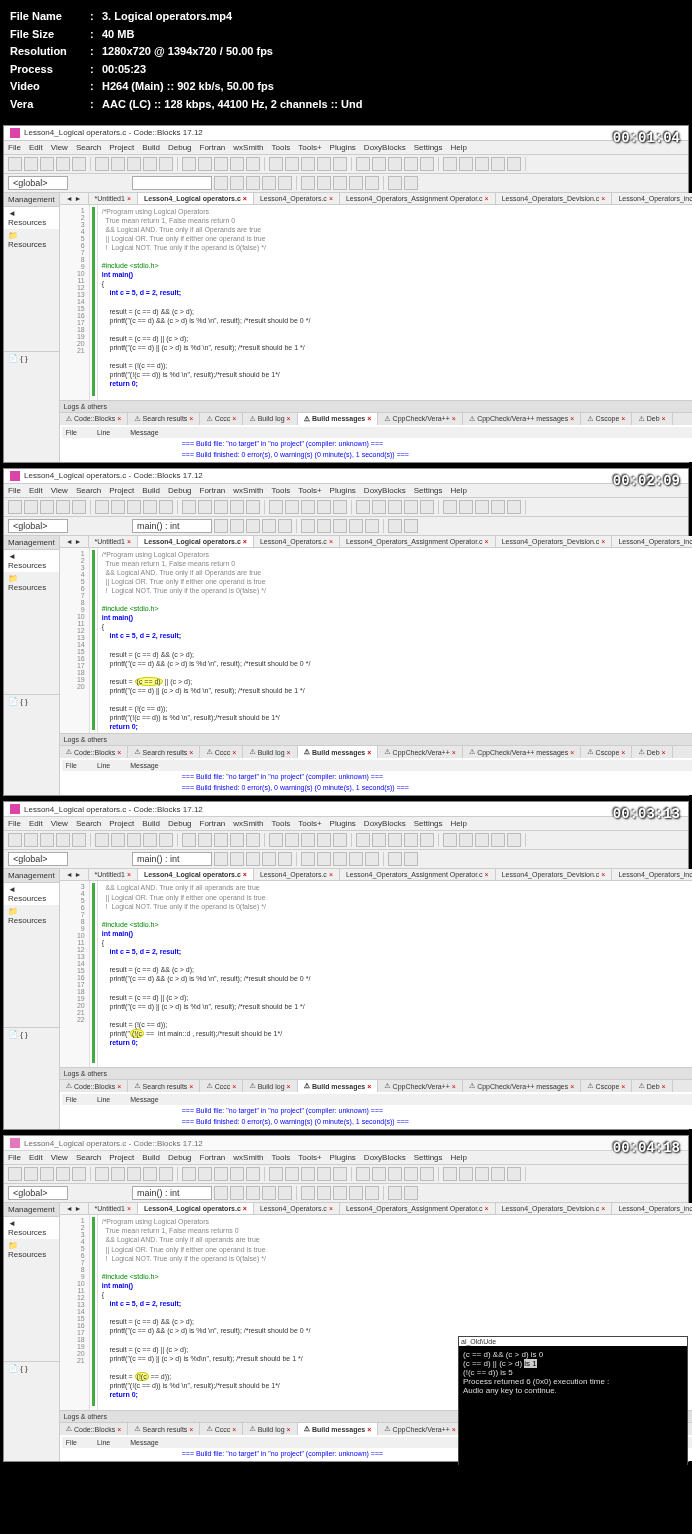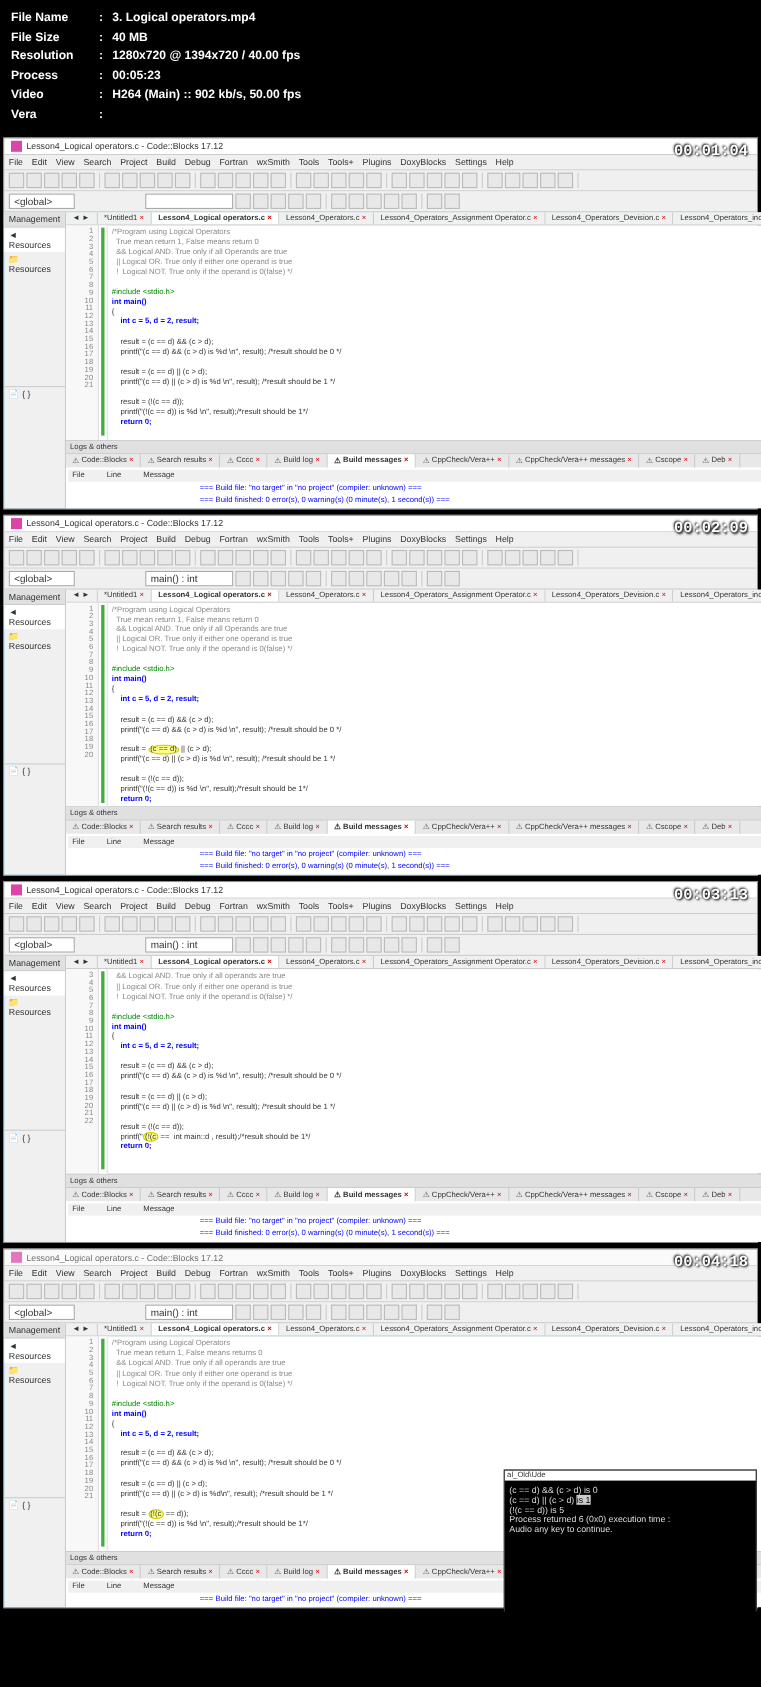--- a/index.html
+++ b/index.html
@@ -57,35 +57,36 @@
       <span>3. Logical operators.mp4</span>
     </div>
   <div class="info-row">
       <span class="info-label">File Size</span>
       <span class="info-colon">:</span>
       <span>40 MB</span>
     </div>
   <div class="info-row">
       <span class="info-label">Resolution</span>
       <span class="info-colon">:</span>
-      <span>1280x720 @ 1394x720 / 40.00 fps</span>
+      <span>1280x720 @ 1394x720 / 50.00 fps</span>
     </div>
   <div class="info-row">
       <span class="info-label">Process</span>
       <span class="info-colon">:</span>
       <span>00:05:23</span>
     </div>
   <div class="info-row">
       <span class="info-label">Video</span>
       <span class="info-colon">:</span>
       <span>H264 (Main) :: 902 kb/s, 50.00 fps</span>
     </div>
   <div class="info-row">
       <span class="info-label">Vera</span>
       <span class="info-colon">:</span>
+      <span>AAC (LC) :: 128 kbps, 44100 Hz, 2 channels :: Und</span>
     </div>
 </div>
 
 <div class="screenshots" id="shots-container">
     <div class="ss">
       <div class="timestamp">00:01:04</div>
       <div class="titlebar">
         <span class="titlebar-icon"></span>
         <span>Lesson4_Logical operators.c - Code::Blocks 17.12</span>
       </div>

